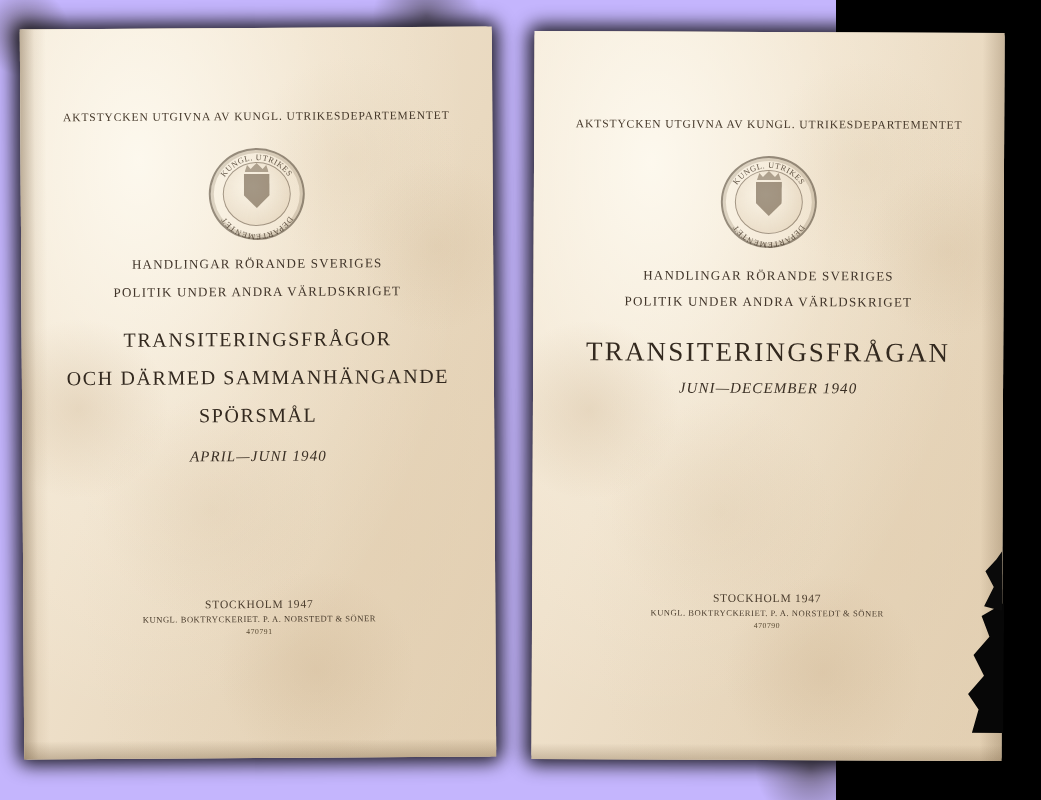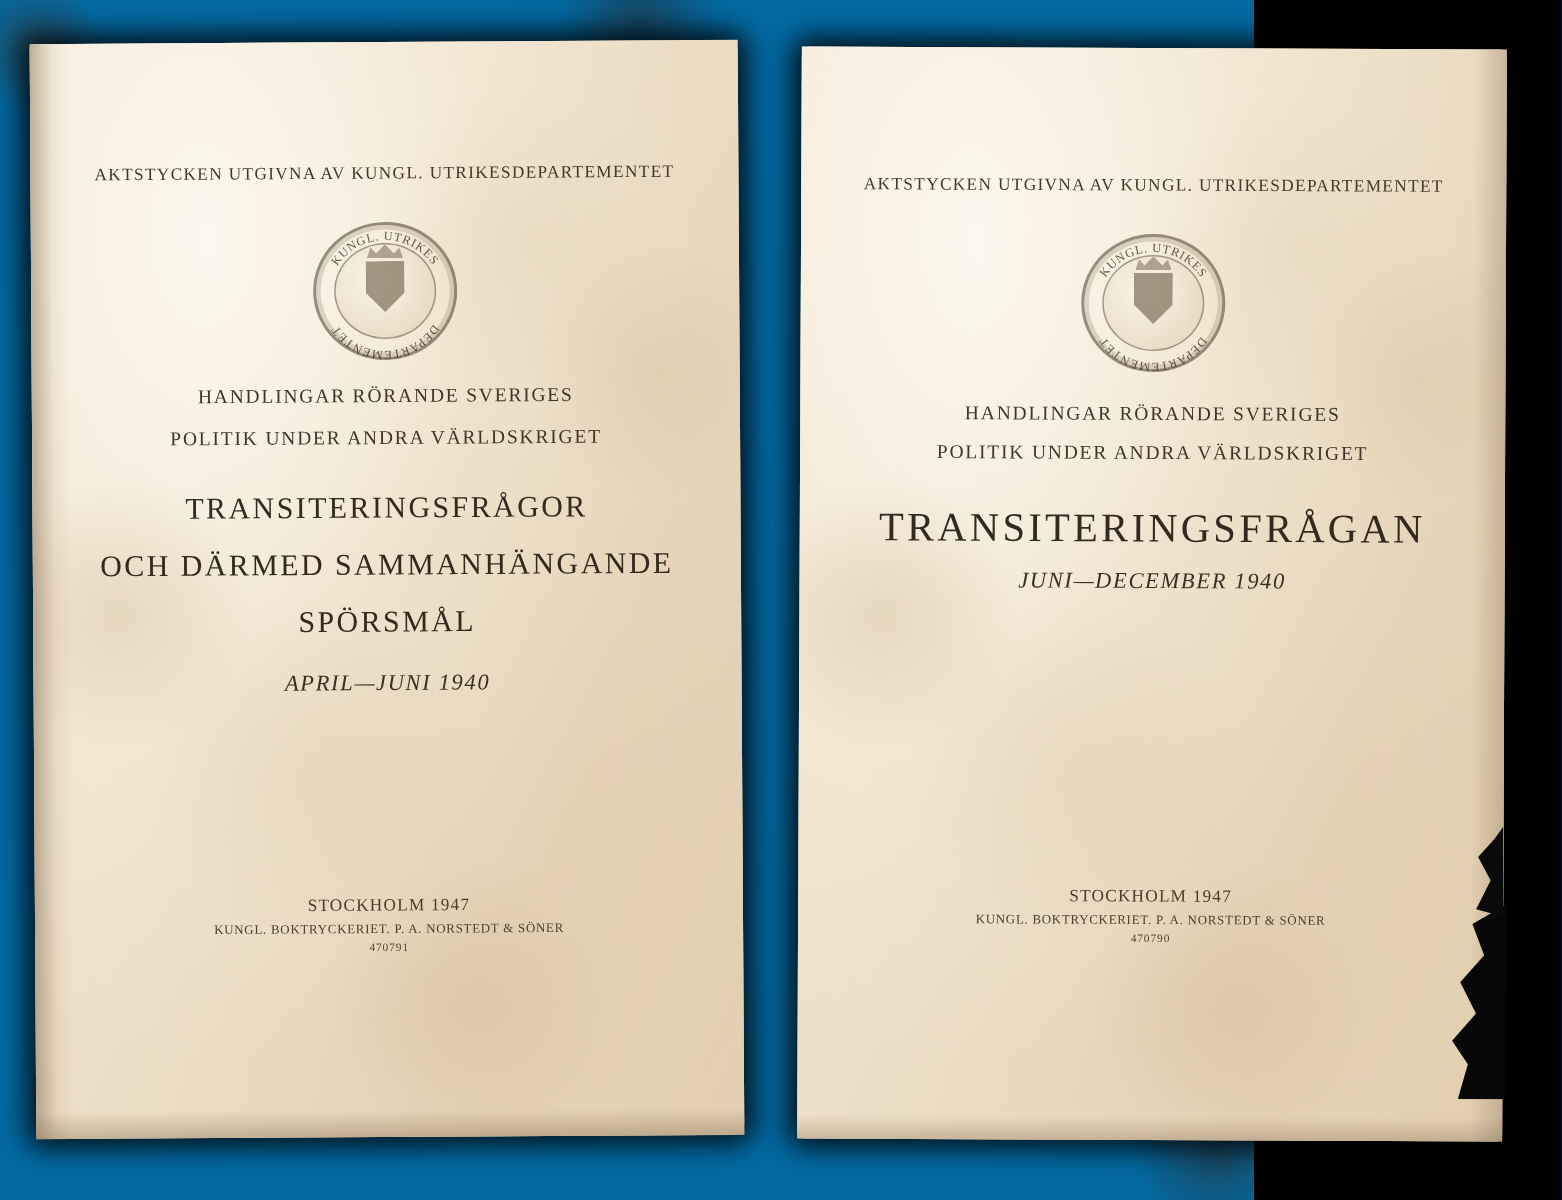--- a/index.html
+++ b/index.html
@@ -11,21 +11,21 @@
     width: 1041px;
     height: 800px;
     overflow: hidden;
     font-family: "Liberation Serif", serif;
   }
 
   .scene {
     position: relative;
     width: 836px;
     height: 800px;
-    background: #0369a1;
+    background: #c4b5fd;
   }
 
   
   .booklet {
     position: absolute;
     background: #e8d9c3;
     box-shadow: 0 0 18px 6px rgba(0,0,0,0.85);
   }
 
   .booklet .paper {

